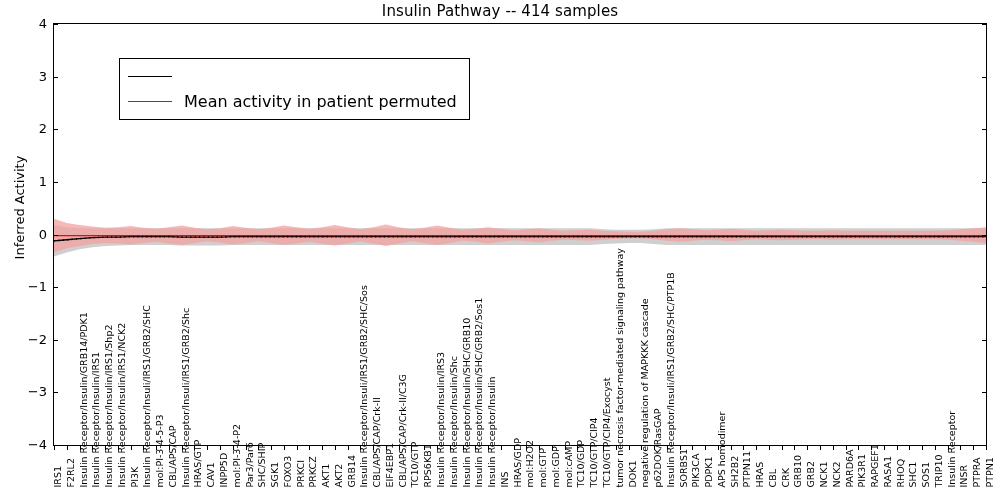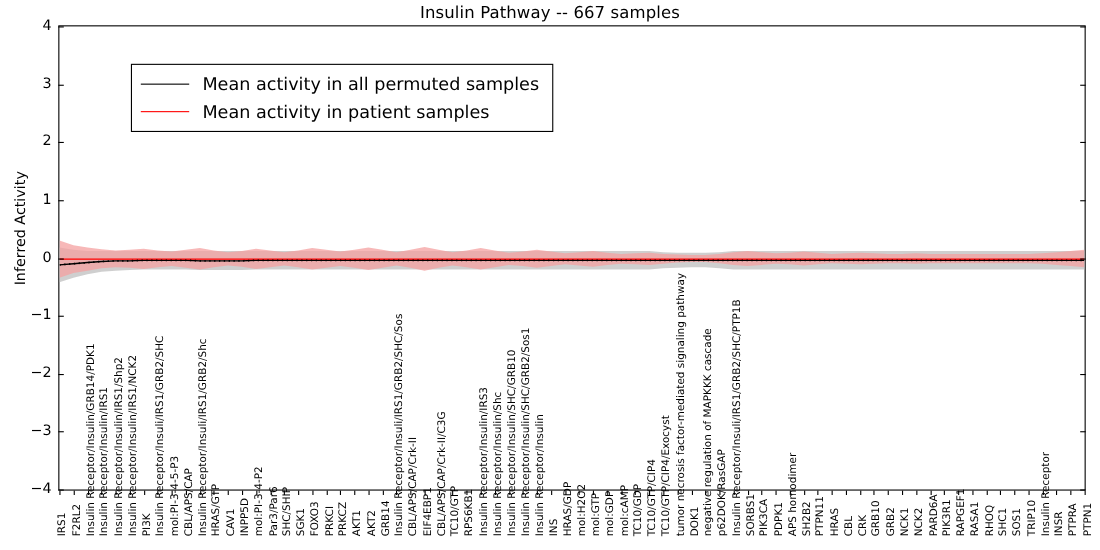--- a/index.html
+++ b/index.html
@@ -53,21 +53,21 @@
   .legrow{display:flex;align-items:center;height:25px;}
   .legline{width:44px;height:0;border-top:1.6px solid #000;margin-right:12px;}
   .legline.red{border-top-color:#ff0000;}
   .legtext{font-size:16px;color:#000;white-space:nowrap;}
 </style>
 </head>
 <body>
 
 <div id="fig">
 
-  <div id="title">Insulin Pathway -- 667 samples</div>
+  <div id="title">Insulin Pathway -- 414 samples</div>
 
   <div id="ylabel">Inferred Activity</div>
   <div id="yticks">
       <div class="ytick" style="top: 17px; right: 953px; width: 40px;">4</div>
       <div class="ytick" style="top: 69.625px; right: 953px; width: 40px;">3</div>
       <div class="ytick" style="top: 122.25px; right: 953px; width: 40px;">2</div>
       <div class="ytick" style="top: 174.875px; right: 953px; width: 40px;">1</div>
       <div class="ytick" style="top: 227.5px; right: 953px; width: 40px;">0</div>
       <div class="ytick" style="top: 280.125px; right: 953px; width: 40px;">−1</div>
       <div class="ytick" style="top: 332.75px; right: 953px; width: 40px;">−2</div>
@@ -80,25 +80,24 @@
         <path d="M0.00,201.03 L12.77,203.13 L25.53,204.19 L38.30,204.19 L51.07,204.19 L63.84,204.19 L76.60,204.19 L89.37,204.19 L102.14,204.19 L114.90,204.19 L127.67,204.19 L140.44,204.19 L153.21,204.19 L165.97,204.19 L178.74,204.19 L191.51,204.19 L204.27,204.19 L217.04,204.19 L229.81,204.19 L242.58,204.19 L255.34,204.19 L268.11,204.19 L280.88,204.19 L293.64,204.19 L306.41,204.19 L319.18,204.19 L331.95,204.19 L344.71,204.19 L357.48,204.19 L370.25,204.19 L383.01,204.19 L395.78,204.19 L408.55,204.19 L421.32,204.19 L434.08,204.19 L446.85,204.19 L459.62,204.19 L472.38,204.19 L485.15,204.19 L497.92,204.19 L510.68,204.19 L523.45,204.19 L536.22,204.19 L548.99,205.24 L561.75,205.76 L574.52,205.76 L587.29,205.76 L600.05,205.24 L612.82,204.19 L625.59,204.19 L638.36,204.19 L651.12,204.19 L663.89,204.19 L676.66,204.19 L689.42,204.19 L702.19,204.19 L714.96,204.19 L727.73,204.19 L740.49,204.19 L753.26,204.19 L766.03,204.19 L778.79,204.19 L791.56,204.19 L804.33,204.19 L817.10,204.19 L829.86,204.19 L842.63,204.19 L855.40,204.19 L868.16,204.19 L880.93,204.19 L893.70,204.19 L906.47,204.19 L919.23,204.19 L932.00,204.19 L932.00,221.03 L919.23,221.03 L906.47,221.03 L893.70,221.03 L880.93,221.03 L868.16,221.03 L855.40,221.03 L842.63,221.03 L829.86,221.03 L817.10,221.03 L804.33,221.03 L791.56,221.03 L778.79,221.03 L766.03,221.03 L753.26,221.03 L740.49,221.03 L727.73,221.03 L714.96,221.03 L702.19,221.03 L689.42,221.03 L676.66,221.03 L663.89,221.03 L651.12,221.03 L638.36,221.03 L625.59,221.03 L612.82,221.03 L600.05,219.97 L587.29,218.92 L574.52,218.92 L561.75,219.45 L548.99,219.97 L536.22,221.03 L523.45,221.03 L510.68,221.03 L497.92,221.03 L485.15,221.03 L472.38,221.03 L459.62,221.03 L446.85,221.03 L434.08,221.03 L421.32,221.03 L408.55,221.03 L395.78,221.03 L383.01,221.03 L370.25,221.03 L357.48,221.03 L344.71,221.03 L331.95,221.03 L319.18,221.03 L306.41,221.03 L293.64,221.03 L280.88,221.03 L268.11,221.03 L255.34,221.03 L242.58,221.03 L229.81,221.03 L217.04,221.03 L204.27,221.03 L191.51,221.03 L178.74,221.03 L165.97,221.55 L153.21,221.55 L140.44,221.55 L127.67,221.55 L114.90,221.03 L102.14,221.03 L89.37,221.03 L76.60,221.03 L63.84,221.55 L51.07,222.08 L38.30,223.13 L25.53,225.24 L12.77,228.39 L0.00,232.60 Z" fill="#cccccc" fill-opacity="0.95" stroke="none"></path>
         <path d="M0.00,194.71 L12.77,198.92 L25.53,201.03 L38.30,202.61 L51.07,203.66 L63.84,203.13 L76.60,202.08 L89.37,203.66 L102.14,204.71 L114.90,203.13 L127.67,201.55 L140.44,203.66 L153.21,205.24 L165.97,204.19 L178.74,202.08 L191.51,203.66 L204.27,205.24 L217.04,203.66 L229.81,201.55 L242.58,203.13 L255.34,204.71 L268.11,203.13 L280.88,201.03 L293.64,203.13 L306.41,205.24 L319.18,203.13 L331.95,200.50 L344.71,203.13 L357.48,205.24 L370.25,203.66 L383.01,201.55 L395.78,203.66 L408.55,205.76 L421.32,204.71 L434.08,203.13 L446.85,204.71 L459.62,206.29 L472.38,205.24 L485.15,204.19 L497.92,205.76 L510.68,206.82 L523.45,206.29 L536.22,205.76 L548.99,206.82 L561.75,207.34 L574.52,207.87 L587.29,207.87 L600.05,206.82 L612.82,205.24 L625.59,204.19 L638.36,205.24 L651.12,206.29 L663.89,205.76 L676.66,204.71 L689.42,205.76 L702.19,206.82 L714.96,206.29 L727.73,205.76 L740.49,206.29 L753.26,206.82 L766.03,206.82 L778.79,206.29 L791.56,206.82 L804.33,206.82 L817.10,206.82 L829.86,206.82 L842.63,206.82 L855.40,206.82 L868.16,206.82 L880.93,206.82 L893.70,206.29 L906.47,205.24 L919.23,204.19 L932.00,203.13 L932.00,218.92 L919.23,217.87 L906.47,216.81 L893.70,215.76 L880.93,215.24 L868.16,215.24 L855.40,215.24 L842.63,215.24 L829.86,215.24 L817.10,215.24 L804.33,215.24 L791.56,215.24 L778.79,215.76 L766.03,215.24 L753.26,215.24 L740.49,215.76 L727.73,216.29 L714.96,215.76 L702.19,215.24 L689.42,216.29 L676.66,217.34 L663.89,216.29 L651.12,215.76 L638.36,216.81 L625.59,217.87 L612.82,216.81 L600.05,215.24 L587.29,214.18 L574.52,214.18 L561.75,214.71 L548.99,215.76 L536.22,216.81 L523.45,216.29 L510.68,215.76 L497.92,216.81 L485.15,218.39 L472.38,217.34 L459.62,216.29 L446.85,217.87 L434.08,219.45 L421.32,217.87 L408.55,216.81 L395.78,218.92 L383.01,221.03 L370.25,218.92 L357.48,217.34 L344.71,219.45 L331.95,222.08 L319.18,219.45 L306.41,217.34 L293.64,219.45 L280.88,221.55 L268.11,219.45 L255.34,217.87 L242.58,219.45 L229.81,221.03 L217.04,218.92 L204.27,217.34 L191.51,218.92 L178.74,220.50 L165.97,218.39 L153.21,217.34 L140.44,218.92 L127.67,221.03 L114.90,219.45 L102.14,217.87 L89.37,218.92 L76.60,220.50 L63.84,219.45 L51.07,218.92 L38.30,219.97 L25.53,222.08 L12.77,224.18 L0.00,228.39 Z" fill="#f4a0a0" fill-opacity="0.75" stroke="none"></path>
         <path d="M0.00,216.81 L12.77,215.76 L25.53,214.71 L38.30,213.66 L51.07,213.13 L63.84,213.13 L76.60,212.60 L89.37,212.60 L102.14,212.60 L114.90,212.60 L127.67,213.13 L140.44,213.13 L153.21,213.13 L165.97,213.13 L178.74,212.60 L191.51,212.60 L204.27,212.60 L217.04,212.60 L229.81,212.60 L242.58,212.60 L255.34,212.60 L268.11,212.60 L280.88,212.60 L293.64,212.60 L306.41,212.60 L319.18,212.60 L331.95,212.60 L344.71,212.60 L357.48,212.60 L370.25,212.60 L383.01,212.60 L395.78,212.60 L408.55,212.60 L421.32,212.60 L434.08,212.60 L446.85,212.60 L459.62,212.60 L472.38,212.60 L485.15,212.60 L497.92,212.60 L510.68,212.60 L523.45,212.60 L536.22,212.60 L548.99,212.60 L561.75,212.60 L574.52,212.60 L587.29,212.60 L600.05,212.60 L612.82,212.60 L625.59,212.60 L638.36,212.60 L651.12,212.60 L663.89,212.60 L676.66,212.60 L689.42,212.60 L702.19,212.60 L714.96,212.60 L727.73,212.60 L740.49,212.60 L753.26,212.60 L766.03,212.60 L778.79,212.60 L791.56,212.60 L804.33,212.60 L817.10,212.60 L829.86,212.60 L842.63,212.60 L855.40,212.60 L868.16,212.60 L880.93,212.60 L893.70,212.60 L906.47,212.60 L919.23,212.60 L932.00,212.60 " fill="none" stroke="#000000" stroke-width="1.3"></path>
         <path d="M0.00,211.55 L12.77,211.55 L25.53,211.55 L38.30,211.55 L51.07,211.55 L63.84,211.55 L76.60,211.55 L89.37,211.55 L102.14,211.55 L114.90,211.55 L127.67,211.55 L140.44,211.55 L153.21,211.55 L165.97,211.55 L178.74,211.55 L191.51,211.55 L204.27,211.55 L217.04,211.55 L229.81,211.55 L242.58,211.55 L255.34,211.55 L268.11,211.55 L280.88,211.55 L293.64,211.55 L306.41,211.55 L319.18,211.55 L331.95,211.55 L344.71,211.55 L357.48,211.55 L370.25,211.55 L383.01,211.55 L395.78,211.55 L408.55,211.55 L421.32,211.55 L434.08,211.55 L446.85,211.55 L459.62,211.55 L472.38,211.55 L485.15,211.55 L497.92,211.55 L510.68,211.55 L523.45,211.55 L536.22,211.55 L548.99,211.55 L561.75,211.55 L574.52,211.55 L587.29,211.55 L600.05,211.55 L612.82,211.55 L625.59,211.55 L638.36,211.55 L651.12,211.55 L663.89,211.55 L676.66,211.55 L689.42,211.55 L702.19,211.55 L714.96,211.55 L727.73,211.55 L740.49,211.55 L753.26,211.55 L766.03,211.55 L778.79,211.55 L791.56,211.55 L804.33,211.55 L817.10,211.55 L829.86,211.55 L842.63,211.55 L855.40,211.55 L868.16,211.55 L880.93,211.55 L893.70,211.55 L906.47,211.55 L919.23,211.55 L932.00,211.55 " fill="none" stroke="#ff0000" stroke-width="1.3"></path>
         <path d="M0.00,216.81 L12.77,215.76 L25.53,214.71 L38.30,213.66 L51.07,213.13 L63.84,213.13 L76.60,212.60 L89.37,212.60 L102.14,212.60 L114.90,212.60 L127.67,213.13 L140.44,213.13 L153.21,213.13 L165.97,213.13 L178.74,212.60 L191.51,212.60 L204.27,212.60 L217.04,212.60 L229.81,212.60 L242.58,212.60 L255.34,212.60 L268.11,212.60 L280.88,212.60 L293.64,212.60 L306.41,212.60 L319.18,212.60 L331.95,212.60 L344.71,212.60 L357.48,212.60 L370.25,212.60 L383.01,212.60 L395.78,212.60 L408.55,212.60 L421.32,212.60 L434.08,212.60 L446.85,212.60 L459.62,212.60 L472.38,212.60 L485.15,212.60 L497.92,212.60 L510.68,212.60 L523.45,212.60 L536.22,212.60 L548.99,212.60 L561.75,212.60 L574.52,212.60 L587.29,212.60 L600.05,212.60 L612.82,212.60 L625.59,212.60 L638.36,212.60 L651.12,212.60 L663.89,212.60 L676.66,212.60 L689.42,212.60 L702.19,212.60 L714.96,212.60 L727.73,212.60 L740.49,212.60 L753.26,212.60 L766.03,212.60 L778.79,212.60 L791.56,212.60 L804.33,212.60 L817.10,212.60 L829.86,212.60 L842.63,212.60 L855.40,212.60 L868.16,212.60 L880.93,212.60 L893.70,212.60 L906.47,212.60 L919.23,212.60 L932.00,212.60 " fill="none" stroke="#000000" stroke-width="1.6" stroke-dasharray="1.2,3.2"></path>
       </svg>
 
     <div id="legend">
       <div class="legrow">
         <span class="legline"></span>
-        <span class="legtext">Mean activity in all permuted samples</span>
       </div>
       <div class="legrow">
         <span class="legline red"></span>
-        <span class="legtext">Mean activity in patient samples</span>
+        <span class="legtext">Mean activity in patient permuted</span>
       </div>
     </div>
   </div>
 
   <div id="xticklabels">
       <div class="xtl" style="left: 5px;">IRS1</div>
       <div class="xtl" style="left: 17.7671px;">F2RL2</div>
       <div class="xtl" style="left: 30.5342px;">Insulin Receptor/Insulin/GRB14/PDK1</div>
       <div class="xtl" style="left: 43.3014px;">Insulin Receptor/Insulin/IRS1</div>
       <div class="xtl" style="left: 56.0685px;">Insulin Receptor/Insulin/IRS1/Shp2</div>

